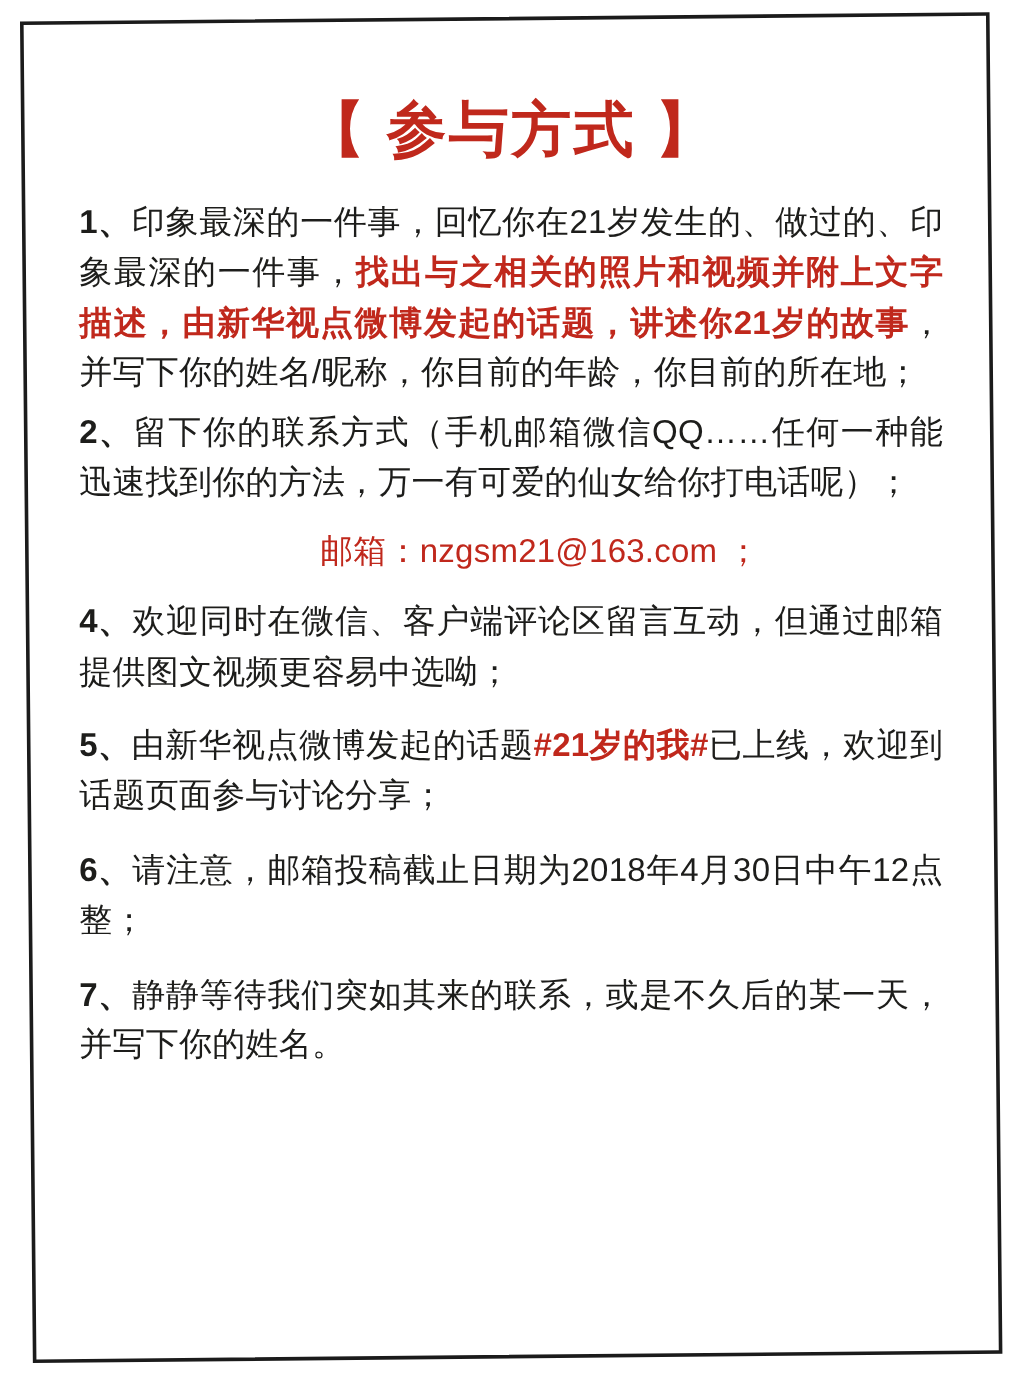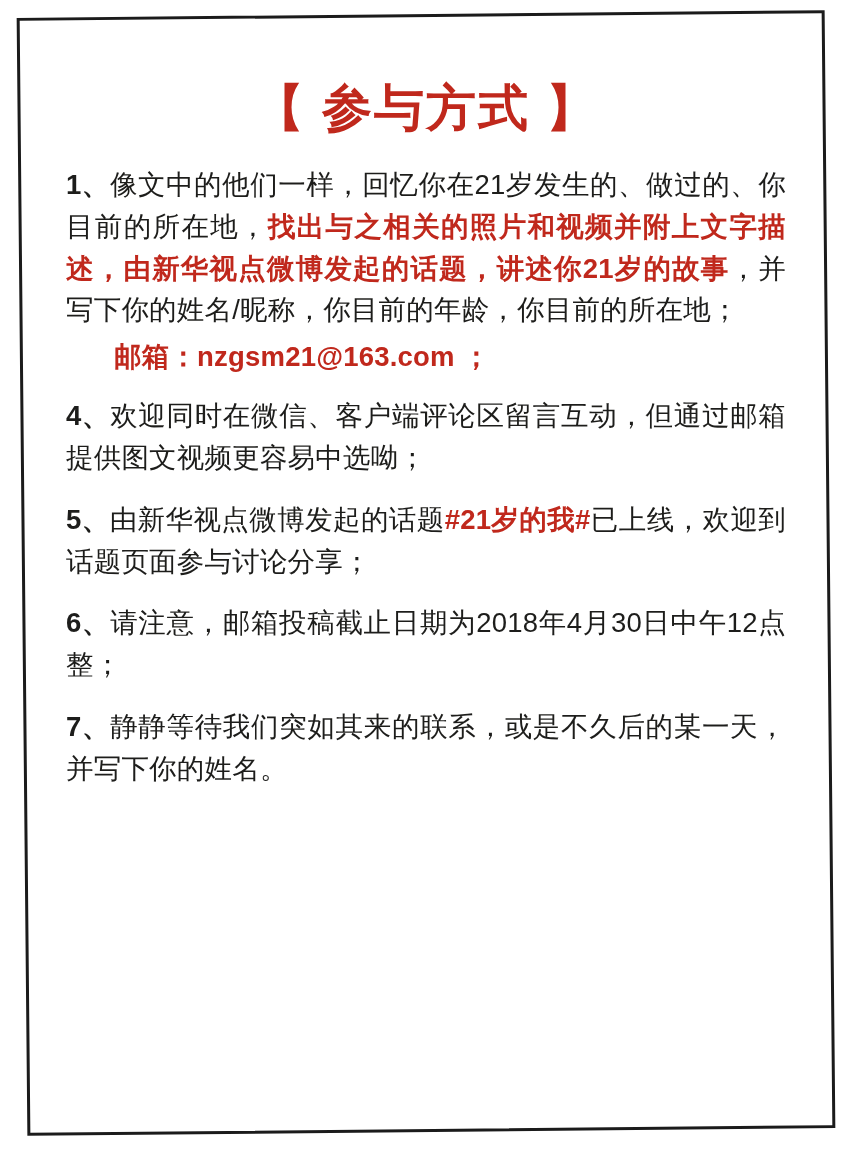--- a/index.html
+++ b/index.html
@@ -65,45 +65,49 @@
     font-weight: bold;
   }
   .red {
     color: #c0281c;
     font-weight: bold;
   }
   .gap-1 { margin-bottom: 8px; }
   .gap-2 { margin-bottom: 18px; }
   .email-line {
     color: #c0281c;
-    font-weight: bold;
+    font-weight: normal;
     font-size: 27.5px;
     padding-left: 48px;
     margin: 4px 0 20px 0;
     letter-spacing: 0.2px;
+    text-align: center;
   }
   .b6, .b7 { margin-bottom: 20px; }
   .b5 { margin-bottom: 20px; }
   .b4 { margin-bottom: 20px; }
 </style>
 </head>
 <body>
 
 <div class="poster">
 
   <div class="frame"></div>
 
   <div class="content">
 
     <div class="title">【 参与方式 】</div>
 
     <div class="block gap-1">
-      <span class="num">1、</span><span>像文中的他们一样，回忆你在21岁发生的、做过的、你目前的所在地，</span><span class="red">找出与之相关的照片和视频并附上文字描述，由新华视点微博发起的话题，讲述你21岁的故事</span><span>，并写下你的姓名/昵称，你目前的年龄，你目前的所在地；</span>
+      <span class="num">1、</span><span>印象最深的一件事，回忆你在21岁发生的、做过的、印象最深的一件事，</span><span class="red">找出与之相关的照片和视频并附上文字描述，由新华视点微博发起的话题，讲述你21岁的故事</span><span>，并写下你的姓名/昵称，你目前的年龄，你目前的所在地；</span>
     </div>
 
+    <div class="block gap-2">
+      <span class="num">2、</span><span>留下你的联系方式（手机邮箱微信QQ……任何一种能迅速找到你的方法，万一有可爱的仙女给你打电话呢）；</span>
+    </div>
 
     <div class="email-line">邮箱：nzgsm21@163.com ；</div>
 
     <div class="block b4">
       <span class="num">4、</span><span>欢迎同时在微信、客户端评论区留言互动，但通过邮箱提供图文视频更容易中选呦；</span>
     </div>
 
     <div class="block b5">
       <span class="num">5、</span><span>由新华视点微博发起的话题</span><span class="red">#21岁的我#</span><span>已上线，欢迎到话题页面参与讨论分享；</span>
     </div>

